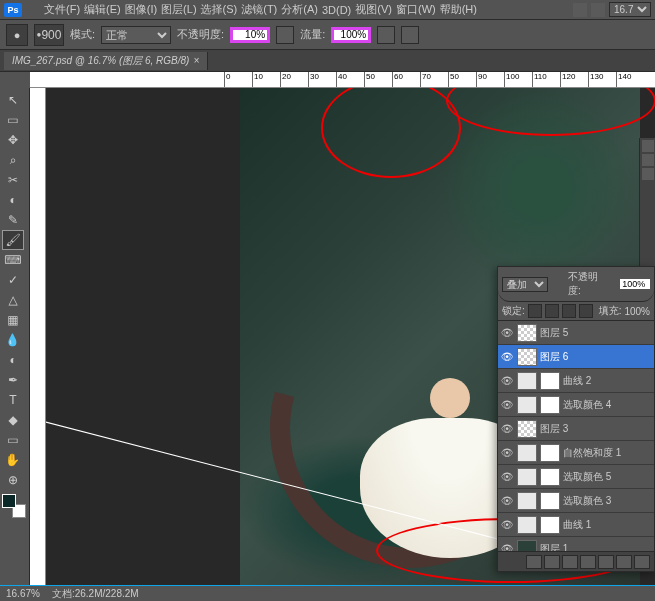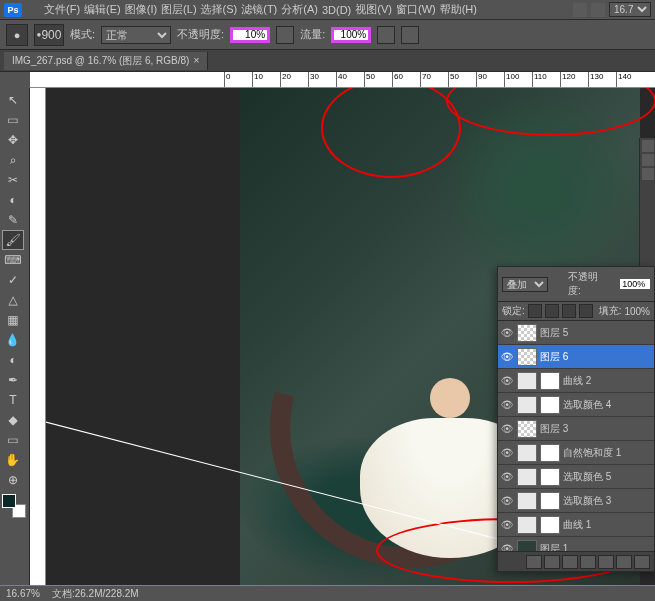--- a/index.html
+++ b/index.html
@@ -10,21 +10,21 @@
 .menubar span { margin-right: 4px; cursor: default; font-size: 11px; }
 
 .optionsbar { background: #535353; height: 30px; display: flex; align-items: center; padding: 0 6px; border-bottom: 1px solid #2a2a2a; gap: 6px; }
 .optionsbar .tool-preview { width: 22px; height: 22px; background: #3f3f3f; border: 1px solid #2a2a2a; display: flex; align-items: center; justify-content: center; }
 .optionsbar .brush-size { width: 30px; height: 22px; background: #3f3f3f; border: 1px solid #2a2a2a; display: flex; align-items: center; justify-content: center; font-size: 9px; }
 .optionsbar .label { font-size: 11px; }
 .optionsbar select { background: #5a5a5a; border: 1px solid #2a2a2a; color: #ccc; font-size: 11px; height: 18px; }
 .optionsbar .num-input { background: #fff; color: #000; border: 3px solid #d946ef; width: 40px; height: 16px; font-size: 10px; padding: 0 2px; display: flex; align-items: center; justify-content: flex-end; }
 .optionsbar .icon-btn { width: 18px; height: 18px; background: #5a5a5a; border: 1px solid #2a2a2a; }
 
-.tabbar { background: #424242; height: 22px; display: flex; align-items: center; padding-left: 4px; border-bottom: 1px solid #2a2a2a; }
+.tabbar { background: #424242; height: 22px; display: flex; align-items: center; padding-left: 4px; border-bottom: 1px solid #2a2a2a; font-style: italic; }
 .tabbar .tab { background: #535353; padding: 2px 8px; font-size: 10px; border-right: 1px solid #2a2a2a; display: flex; align-items: center; gap: 4px; }
 .tabbar .tab .close { font-size: 10px; }
 
 .ruler-h { background: #fff; height: 16px; display: flex; position: relative; border-bottom: 1px solid #888; margin-left: 30px; overflow: hidden; }
 .ruler-h .tick { position: absolute; top: 0; font-size: 8px; color: #000; border-left: 1px solid #666; height: 16px; padding-left: 1px; }
 
 .workspace { display: flex; height: 497px; position: relative; }
 
 .toolbox { width: 30px; background: #535353; border-right: 1px solid #2a2a2a; display: flex; flex-direction: column; padding: 2px; gap: 0; }
 .toolbox .tool { width: 22px; height: 20px; background: #535353; display: flex; align-items: center; justify-content: center; font-size: 12px; cursor: pointer; }
@@ -45,21 +45,21 @@
 .canvas .leaves::before { content: ""; position: absolute; right: 0; top: 0; width: 200px; height: 200px; background: radial-gradient(ellipse, #2a5040 20%, transparent 70%); }
 .canvas .leaves::after { content: ""; position: absolute; left: 0; bottom: 0; width: 250px; height: 150px; background: radial-gradient(ellipse, #1a4038 30%, transparent 70%); }
 .canvas .watermark { position: absolute; right: 10px; top: 215px; color: rgba(255,255,255,0.4); font-size: 16px; font-family: Arial; }
 
 .annotation-ellipse { position: absolute; border: 2px solid #e00; border-radius: 50%; pointer-events: none; }
 .annotation-line { position: absolute; background: #fff; height: 1px; transform-origin: left center; pointer-events: none; }
 .annotation-square { position: absolute; width: 12px; height: 12px; border: 2px solid #fff; pointer-events: none; }
 
 .layers-panel { position: absolute; right: 0; top: 178px; width: 158px; background: #535353; border: 1px solid #2a2a2a; box-shadow: -2px 2px 8px rgba(0,0,0,0.4); }
 .layers-panel .panel-tab { background: #424242; padding: 2px 6px; font-size: 10px; border-bottom: 1px solid #2a2a2a; display: flex; justify-content: space-between; }
-.layers-panel .panel-opts { padding: 3px 4px; border-bottom: 1px solid #2a2a2a; display: flex; align-items: center; gap: 20px; font-size: 10px; }
+.layers-panel .panel-opts { padding: 3px 4px; border-bottom: 1px solid #2a2a2a; display: flex; align-items: center; gap: 20px; font-size: 10px; border-radius: 12px; }
 .layers-panel .panel-opts select { background: #5a5a5a; border: 1px solid #2a2a2a; color: #ccc; font-size: 10px; width: 60px; }
 .layers-panel .panel-opts .pct { background: #fff; color: #000; width: 38px; font-size: 9px; padding: 0 2px; }
 .layers-panel .lock-row { padding: 2px 4px; border-bottom: 1px solid #2a2a2a; display: flex; align-items: center; gap: 3px; font-size: 10px; }
 .layers-panel .lock-row .lock-icon { width: 14px; height: 14px; background: #3f3f3f; border: 1px solid #2a2a2a; }
 .layers-panel .layer-list { max-height: 230px; overflow: hidden; }
 .layers-panel .layer { display: flex; align-items: center; height: 24px; border-bottom: 1px solid #3a3a3a; padding: 0 2px; gap: 3px; font-size: 10px; }
 .layers-panel .layer.selected { background: #3874d1; color: #fff; }
 .layers-panel .layer .vis { width: 14px; height: 14px; display: flex; align-items: center; justify-content: center; }
 .layers-panel .layer .thumb { width: 20px; height: 18px; background: #fff; border: 1px solid #666; background-image: linear-gradient(45deg,#ccc 25%,transparent 25%,transparent 75%,#ccc 75%),linear-gradient(45deg,#ccc 25%,transparent 25%,transparent 75%,#ccc 75%); background-size: 6px 6px; background-position: 0 0, 3px 3px; }
 .layers-panel .layer .thumb.adj { background: #e8e8e8; }

